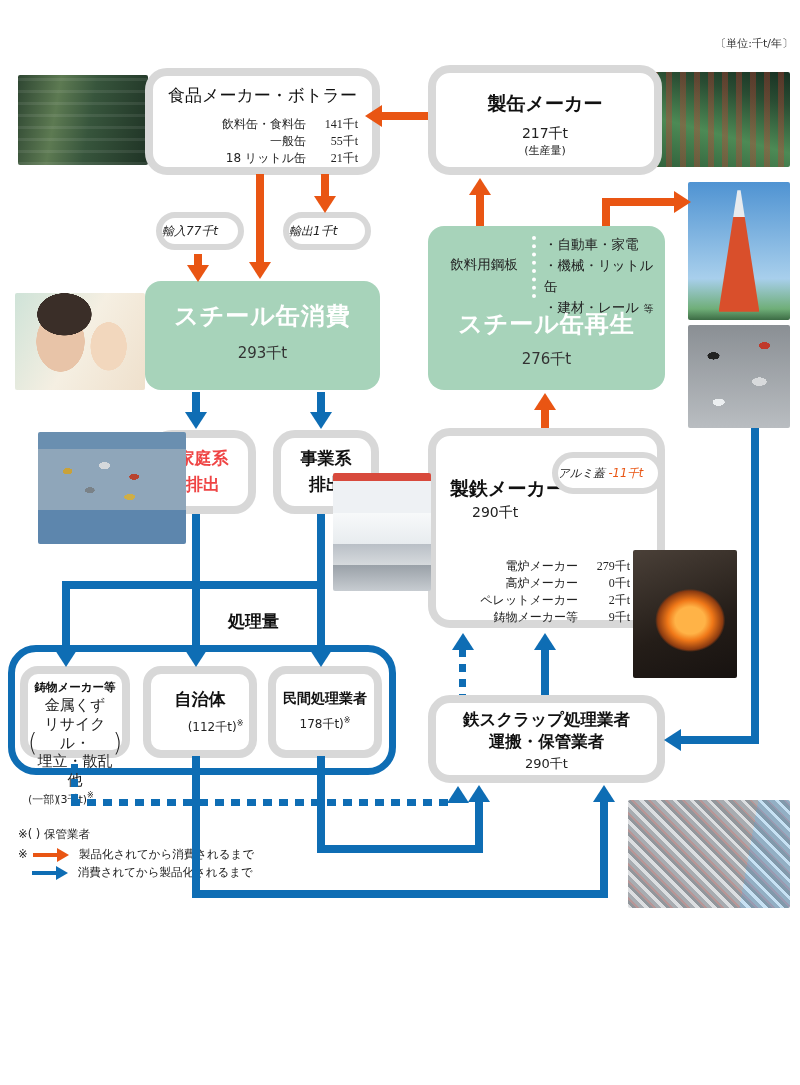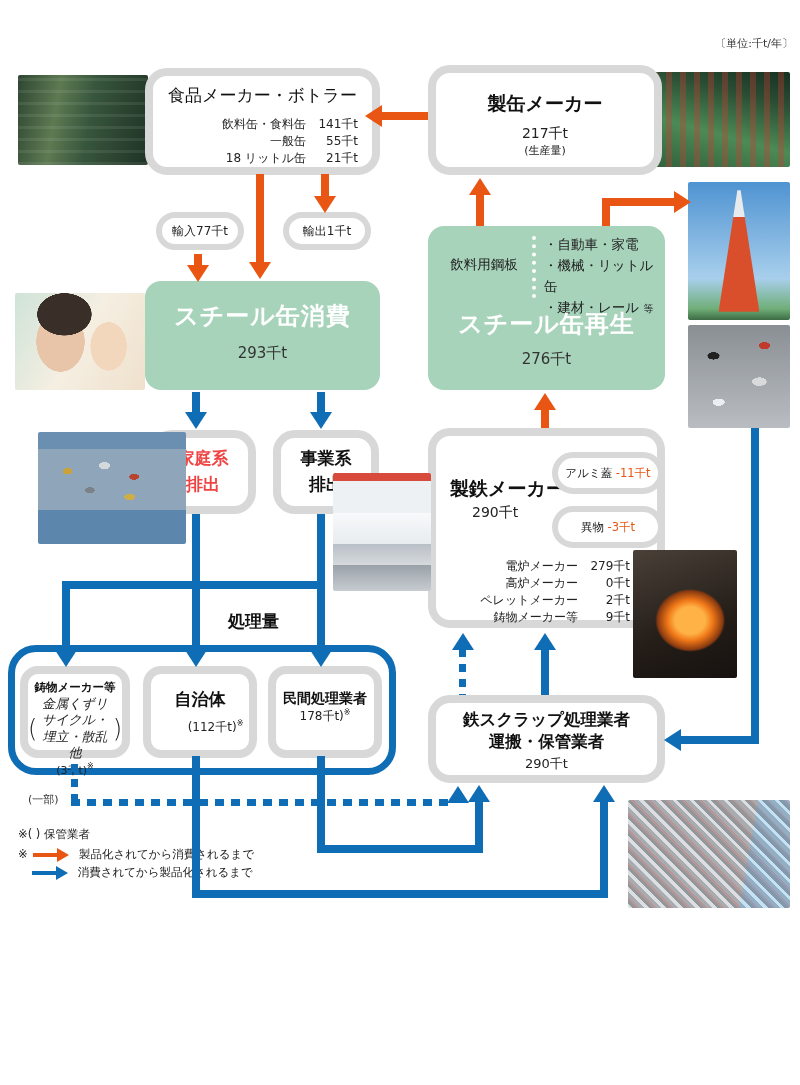--- a/index.html
+++ b/index.html
@@ -2,53 +2,53 @@
 <html><head>
 <meta charset="utf-8">
 <style>
   html,body{margin:0;padding:0;background:#fff;}
   body{font-family:"DejaVu Sans","Liberation Sans",sans-serif;color:#222;}
   #canvas{position:relative;width:800px;height:1085px;background:#fff;overflow:hidden;margin:0 auto;}
   .abs{position:absolute;}
   .photo{position:absolute;z-index:0;border-radius:2px;}
   .photo.front{z-index:3;}
   .gbox{position:absolute;background:#fff;border:8px solid #d8d8d8;border-radius:22px;box-sizing:border-box;z-index:1;}
-  .pill{position:absolute;background:#fff;border:6px solid #d8d8d8;border-radius:24px;box-sizing:border-box;display:flex;align-items:center;justify-content:center;z-index:2;font-size:12px;color:#222;}
+  .pill{position:absolute;background:#fff;border:6px solid #d8d8d8;border-radius:24px;box-sizing:border-box;display:flex;align-items:center;z-index:2;font-size:12px;color:#222;font-style:italic;}
   .greenbox{position:absolute;background:#a7d3ba;border-radius:16px;box-sizing:border-box;z-index:1;}
   .gtitle{color:#fff;font-weight:bold;font-size:24px;text-align:center;letter-spacing:1px;}
   .gamount{color:#333;font-size:15px;text-align:center;}
   .vline{position:absolute;width:8px;z-index:2;}
   .hline{position:absolute;height:8px;z-index:2;}
   .o{background:#e95513;}
   .b{background:#0e6db4;}
   .dotv{position:absolute;width:7px;z-index:2;background:repeating-linear-gradient(180deg,#0e6db4 0 8px,transparent 8px 15px);}
   .doth{position:absolute;height:7px;z-index:2;background:repeating-linear-gradient(90deg,#0e6db4 0 9px,transparent 9px 16px);}
   .ah{position:absolute;width:0;height:0;z-index:2;}
   .ah-d-o{border-left:11px solid transparent;border-right:11px solid transparent;border-top:17px solid #e95513;}
   .ah-u-o{border-left:11px solid transparent;border-right:11px solid transparent;border-bottom:17px solid #e95513;}
   .ah-l-o{border-top:11px solid transparent;border-bottom:11px solid transparent;border-right:17px solid #e95513;}
   .ah-r-o{border-top:11px solid transparent;border-bottom:11px solid transparent;border-left:17px solid #e95513;}
   .ah-d-b{border-left:11px solid transparent;border-right:11px solid transparent;border-top:17px solid #0e6db4;}
   .ah-u-b{border-left:11px solid transparent;border-right:11px solid transparent;border-bottom:17px solid #0e6db4;}
   .ah-l-b{border-top:11px solid transparent;border-bottom:11px solid transparent;border-right:17px solid #0e6db4;}
   .rowline{display:flex;font-size:12px;line-height:17px;color:#222;}
   .rowline .lab{flex:1;text-align:right;}
-  .rowline .val{width:52px;text-align:right;}
+  .rowline .val{width:52px;text-align:right;font-family:Liberation Serif, serif;}
   .groupbox{position:absolute;border:7px solid #0e6db4;border-radius:28px;box-sizing:border-box;z-index:1;background:transparent;}
   .innerbox{position:absolute;background:#fff;border:8px solid #d8d8d8;border-radius:18px;box-sizing:border-box;z-index:2;text-align:center;}
   .legend-arrow{display:inline-block;vertical-align:middle;position:relative;width:36px;height:14px;margin:0 6px 0 2px;}
   .legend-arrow .bar{position:absolute;left:0;top:5px;width:26px;height:4px;}
   .legend-arrow .tri{position:absolute;left:24px;top:0;width:0;height:0;border-top:7px solid transparent;border-bottom:7px solid transparent;}
   .tri-o{border-left:12px solid #e95513;}
   .tri-b{border-left:12px solid #0e6db4;}
   .bar-o{background:#e95513;}
   .bar-b{background:#0e6db4;}
   sup.ast{font-size:8px;}
   .bigparen{font-size:24px;font-weight:300;color:#222;line-height:1;}
-  .parenmid{font-size:13px;line-height:1.25;color:#222;font-style:italic;}
+  .parenmid{font-size:15px;line-height:1.25;color:#222;}
 </style>
 </head>
 <body>
 
 <div id="canvas">
 
   <div class="abs" style="left:678px;top:36px;width:115px;font-size:11px;color:#333;text-align:right;">〔単位:千t/年〕</div>
 
   <div class="photo" style="left:18px;top:75px;width:130px;height:90px;background:repeating-linear-gradient(0deg,rgba(255,255,255,.08) 0 3px,transparent 3px 12px),linear-gradient(100deg,#2e4632,#5d7a52 30%,#37553c 55%,#1f3325);"></div>
 
@@ -131,23 +131,20 @@
       <div>排出</div>
     </div>
   </div>
 
   <div class="gbox" style="left:428px;top:428px;width:237px;height:200px;">
     <div class="abs" style="left:14px;top:40px;font-size:19px;font-weight:bold;color:#111;">製鉄メーカー</div>
     <div class="abs" style="left:36px;top:68px;font-size:14px;">290千t</div>
 
     <div class="pill" style="left:116px;top:16px;width:112px;height:42px;font-size:11.5px;">
       <span>アルミ蓋</span>&nbsp;<span style="color:#e95513;">-11千t</span>
-    </div>
-    <div class="pill" style="left:116px;top:70px;width:112px;height:42px;font-size:11.5px;">
-      <span>異物</span>&nbsp;<span style="color:#e95513;">-3千t</span>
     </div>
 
     <div class="abs" style="left:18px;top:122px;width:176px;">
       <div class="rowline">
         <span class="lab">電炉メーカー</span>
         <span class="val">279千t</span>
       </div>
       <div class="rowline">
         <span class="lab">高炉メーカー</span>
         <span class="val">0千t</span>
@@ -184,21 +181,21 @@
 
   <div class="innerbox" style="left:143px;top:666px;width:114px;height:92px;">
     <div style="font-size:17px;font-weight:bold;margin-top:14px;color:#111;">自治体</div>
     <div style="font-size:12px;margin-top:8px;padding-left:31px;">
       <span>(112千t)</span><sup class="ast">※</sup>
     </div>
   </div>
 
   <div class="innerbox" style="left:268px;top:666px;width:114px;height:92px;">
     <div style="font-size:14px;font-weight:bold;margin-top:16px;color:#111;">民間処理業者</div>
-    <div style="font-size:12px;">
+    <div style="font-size:12px;margin-top:8px;">
       <span>178千t)</span><sup class="ast">※</sup>
     </div>
   </div>
 
   <div class="gbox" style="left:428px;top:695px;width:237px;height:88px;text-align:center;">
     <div style="font-size:16.5px;font-weight:bold;margin-top:6px;line-height:1.35;color:#111;">
       <div>鉄スクラップ処理業者</div>
       <div>運搬・保管業者</div>
     </div>
     <div style="font-size:13px;margin-top:1px;">290千t</div>

